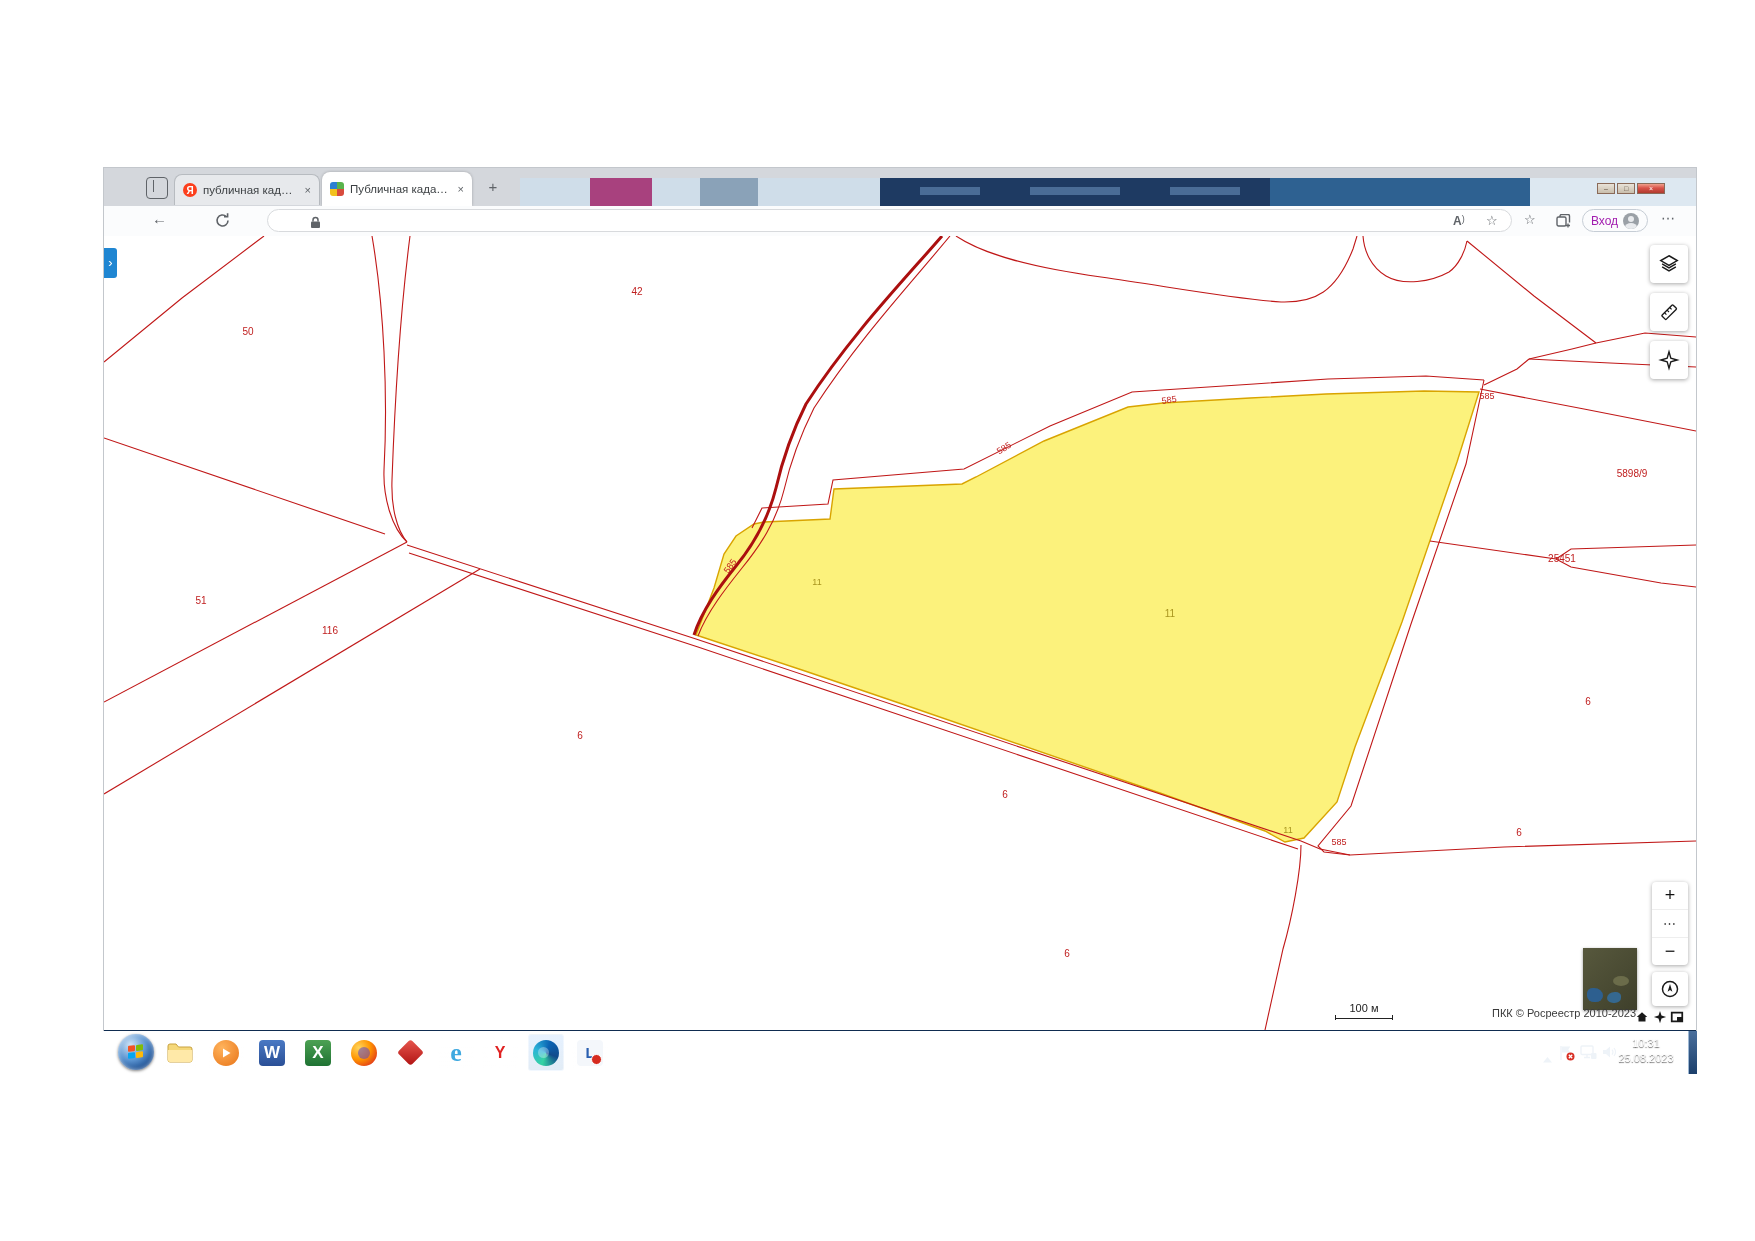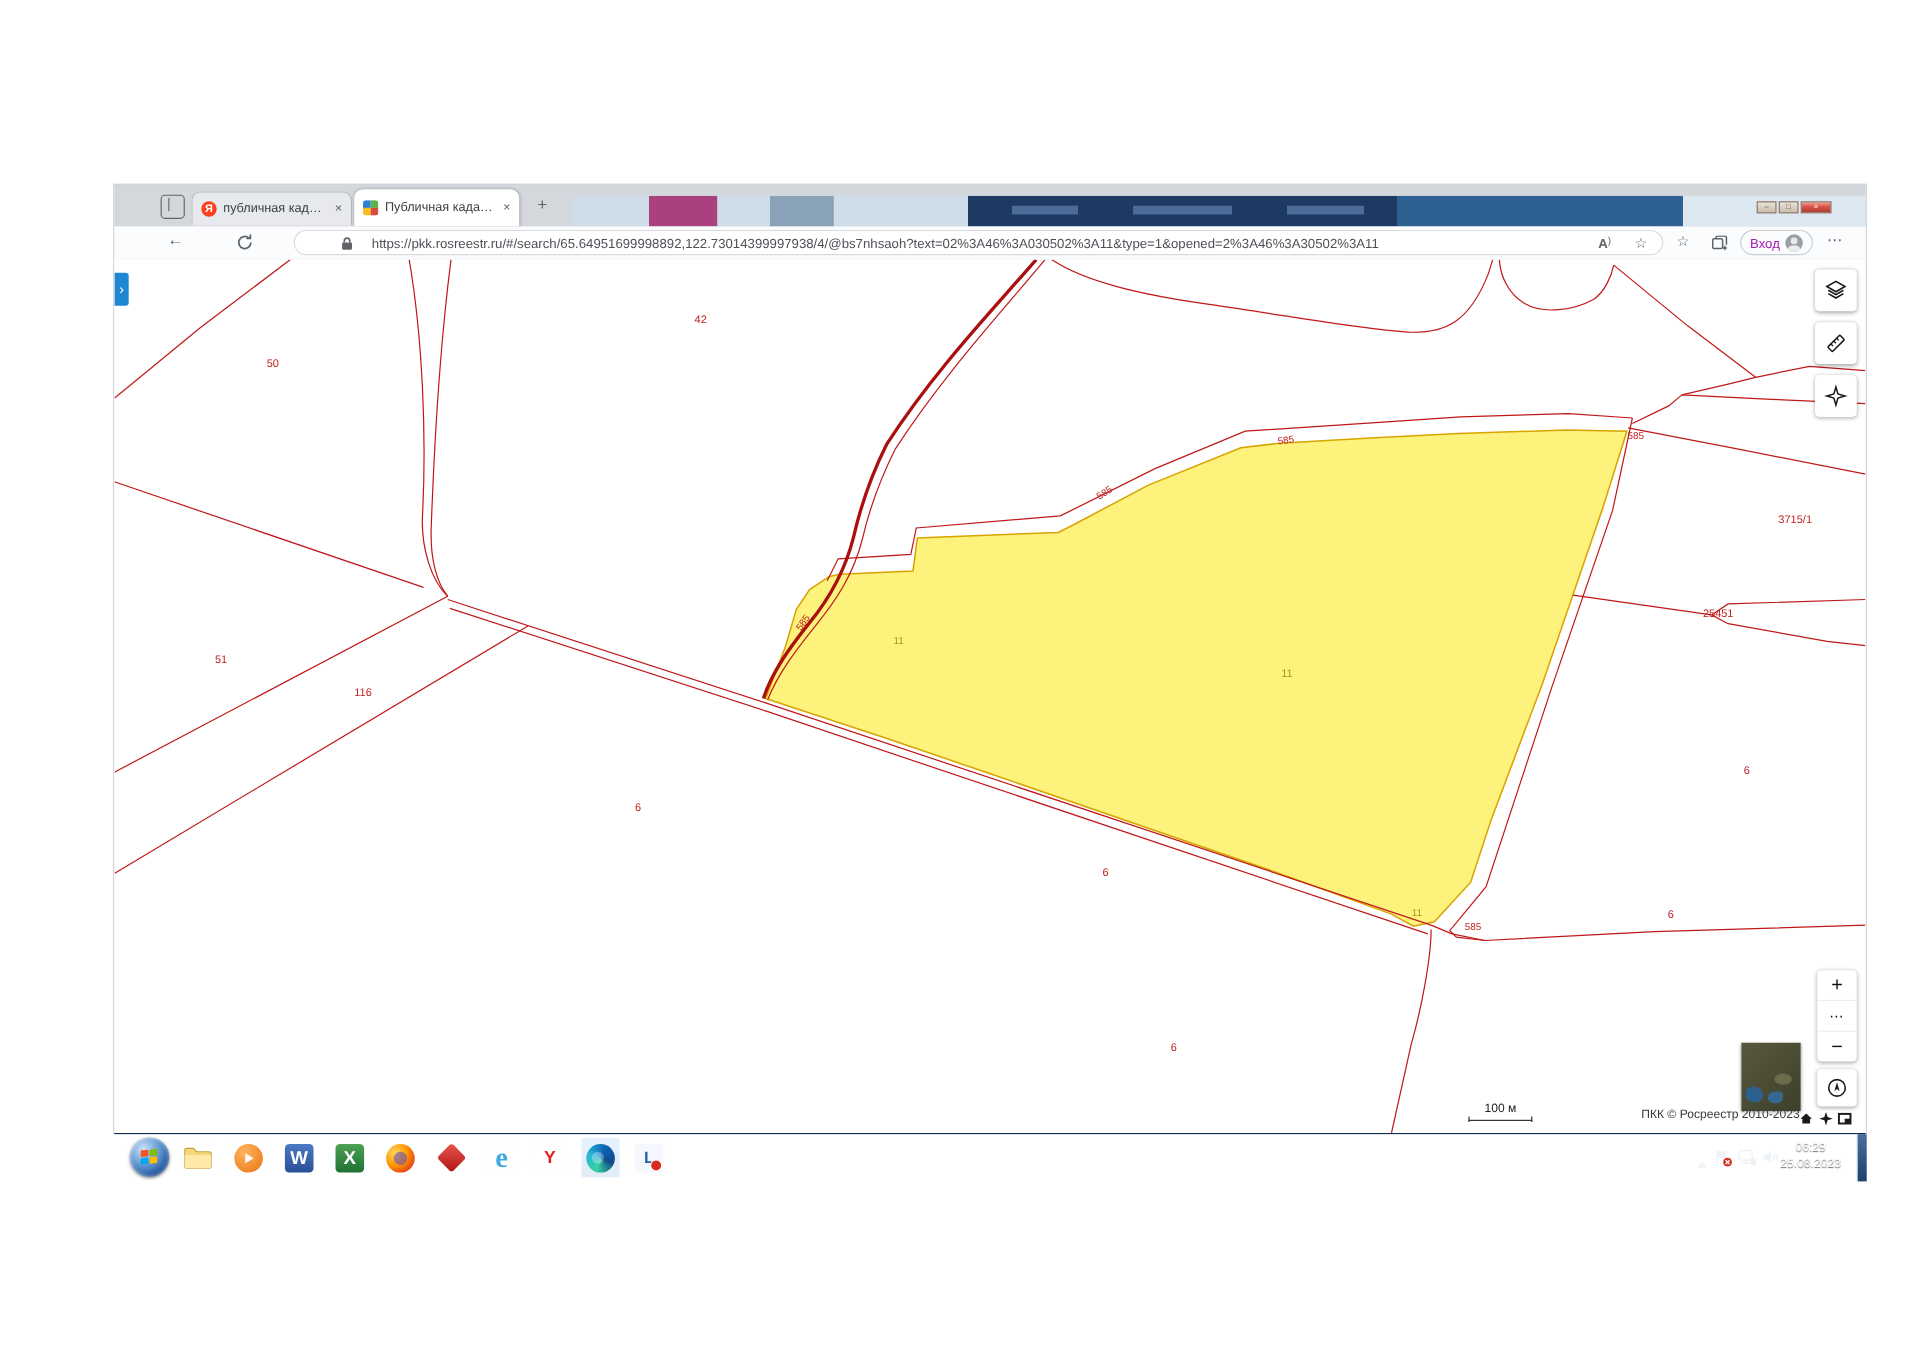--- a/index.html
+++ b/index.html
@@ -120,21 +120,20 @@
             <path d="M13.6 1.2v3.6H10" fill="none" stroke="#5f6368" stroke-width="1.6"></path>
           </svg>
       </span>
       <div class="addrpill">
         <span class="pill-ico" style="left:42px;top:5px;">
           <svg width="11" height="13" viewBox="0 0 11 13">
               <rect x="1" y="5.5" width="9" height="6.5" rx="1" fill="#5f6368"></rect>
               <path d="M3 5.5V4a2.5 2.5 0 0 1 5 0v1.5" fill="none" stroke="#5f6368" stroke-width="1.5"></path>
             </svg>
         </span>
-        <span class="urltxt">https://pkk.rosreestr.ru/#/search/65.64951699998892,122.73014399997938/4/@bs7nhsaoh?text=02%3A46%3A030502%3A11&amp;type=1&amp;opened=2%3A46%3A30502%3A11</span>
         <span class="pill-ico" style="left:1185px;top:4px;font-size:12px;">
           <b>A</b><span style="font-size:9px;vertical-align:top;">)</span>
         </span>
         <span class="pill-ico" style="left:1218px;top:3px;font-size:13px;">☆</span>
       </div>
       <span class="abs" style="left:1420px;top:6px;font-size:13px;color:#5f6368;">☆</span>
       <span class="abs" style="left:1452px;top:8px;">
         <svg width="15" height="14" viewBox="0 0 15 14">
             <rect x="1" y="3" width="9" height="9" rx="1.5" fill="none" stroke="#5f6368" stroke-width="1.4"></rect>
             <path d="M4 3V2a1.5 1.5 0 0 1 1.5-1.5H12A1.5 1.5 0 0 1 13.5 2v6.5" fill="none" stroke="#5f6368" stroke-width="1.4"></path>
@@ -187,21 +186,21 @@
 
       <span class="mlbl" style="left:533px;top:55px;">42</span>
       <span class="mlbl" style="left:144px;top:95px;text-align:right;">50</span>
       <span class="mlbl" style="left:97px;top:364px;">51</span>
       <span class="mlbl" style="left:226px;top:394px;">116</span>
       <span class="mlbl" style="left:626px;top:330px;transform:translate(-50%,-50%) rotate(-55deg);font-size:9px;">585</span>
       <span class="mlbl" style="left:900px;top:212px;transform:translate(-50%,-50%) rotate(-33deg);font-size:9px;">585</span>
       <span class="mlbl" style="left:1065px;top:164px;transform:translate(-50%,-50%) rotate(-8deg);font-size:9px;">585</span>
       <span class="mlbl" style="left:1383px;top:160px;font-size:9px;">585</span>
       <span class="mlbl" style="left:1235px;top:606px;font-size:9px;">585</span>
-      <span class="mlbl" style="left:1528px;top:237px;">3715/1</span>
+      <span class="mlbl" style="left:1528px;top:237px;">5898/9</span>
       <span class="mlbl" style="left:1458px;top:322px;">25451</span>
       <span class="mlbl olive" style="left:713px;top:346px;font-size:9px;">11</span>
       <span class="mlbl olive" style="left:1066px;top:377px;">11</span>
       <span class="mlbl olive" style="left:1184px;top:594px;font-size:9px;">11</span>
       <span class="mlbl" style="left:476px;top:499px;">6</span>
       <span class="mlbl" style="left:901px;top:558px;">6</span>
       <span class="mlbl" style="left:1484px;top:465px;">6</span>
       <span class="mlbl" style="left:1415px;top:596px;">6</span>
       <span class="mlbl" style="left:963px;top:717px;">6</span>
 
@@ -346,18 +345,18 @@
           <rect x="11" y="8" width="5.5" height="6" rx="1" fill="#eef3f8"></rect>
         </svg>
     </span>
     <span class="trayico" style="left:1498px;">
       <svg width="15" height="14" viewBox="0 0 15 14">
           <path d="M1 5h3l4-3.5v11L4 9H1Z" fill="#eef3f8"></path>
           <path d="M10 4.5a4 4 0 0 1 0 5M12 3a6.5 6.5 0 0 1 0 8" fill="none" stroke="#eef3f8" stroke-width="1.2"></path>
         </svg>
     </span>
     <div class="clock">
-      <div>06:29</div>
+      <div>10:31</div>
       <div>25.08.2023</div>
     </div>
     <div class="showdesk"></div>
   </div>
 </div>
 
 </body></html>

